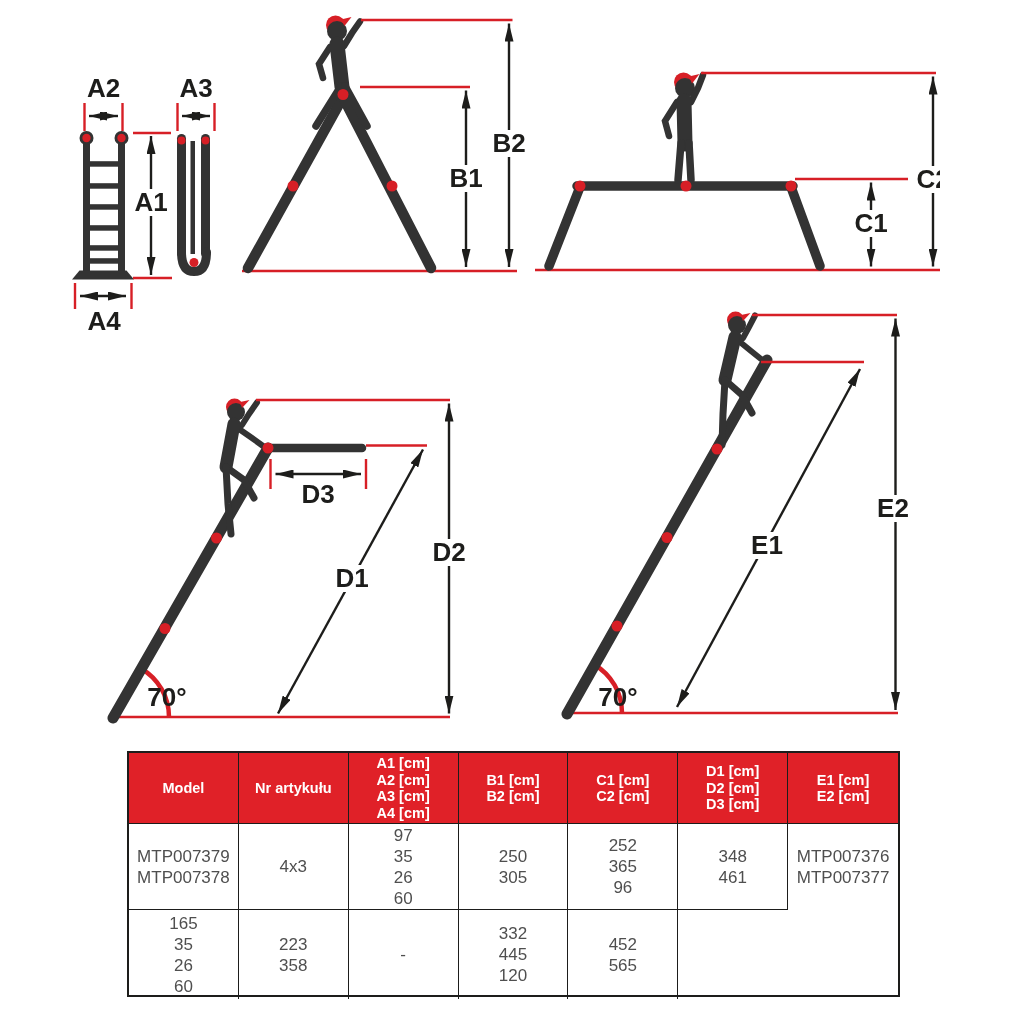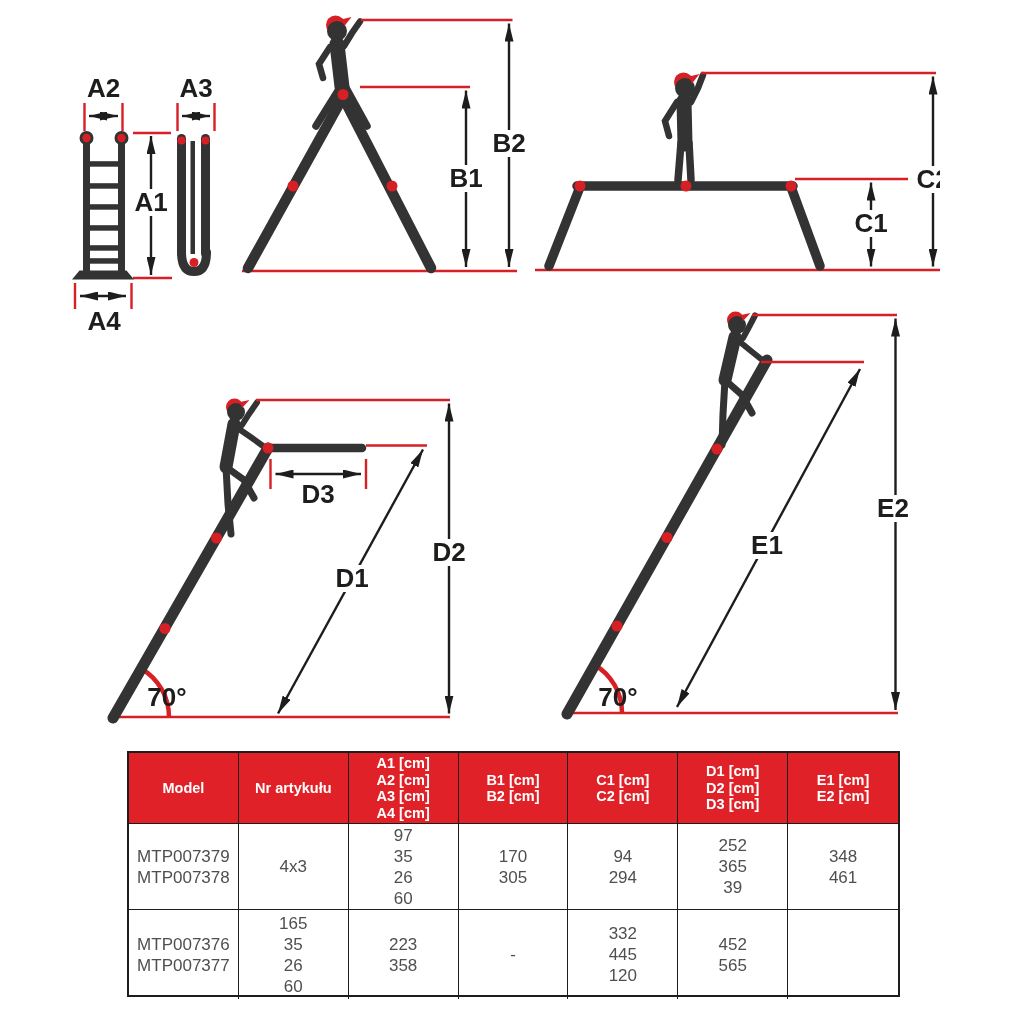--- a/index.html
+++ b/index.html
@@ -256,31 +256,27 @@
   <div class="td">
         <div>4x3</div>
       </div>
   <div class="td">
     <div>97</div>
     <div>35</div>
     <div>26</div>
     <div>60</div>
   </div>
   <div class="td">
-    <div>170</div>
+    <div>250</div>
     <div>305</div>
-  </div>
-  <div class="td">
-    <div>94</div>
-    <div>294</div>
   </div>
   <div class="td">
     <div>252</div>
     <div>365</div>
-    <div>39</div>
+    <div>96</div>
   </div>
   <div class="td">
     <div>348</div>
     <div>461</div>
   </div>
 
   <div class="td row-last">
     <div>MTP007376</div>
     <div>MTP007377</div>
   </div>

